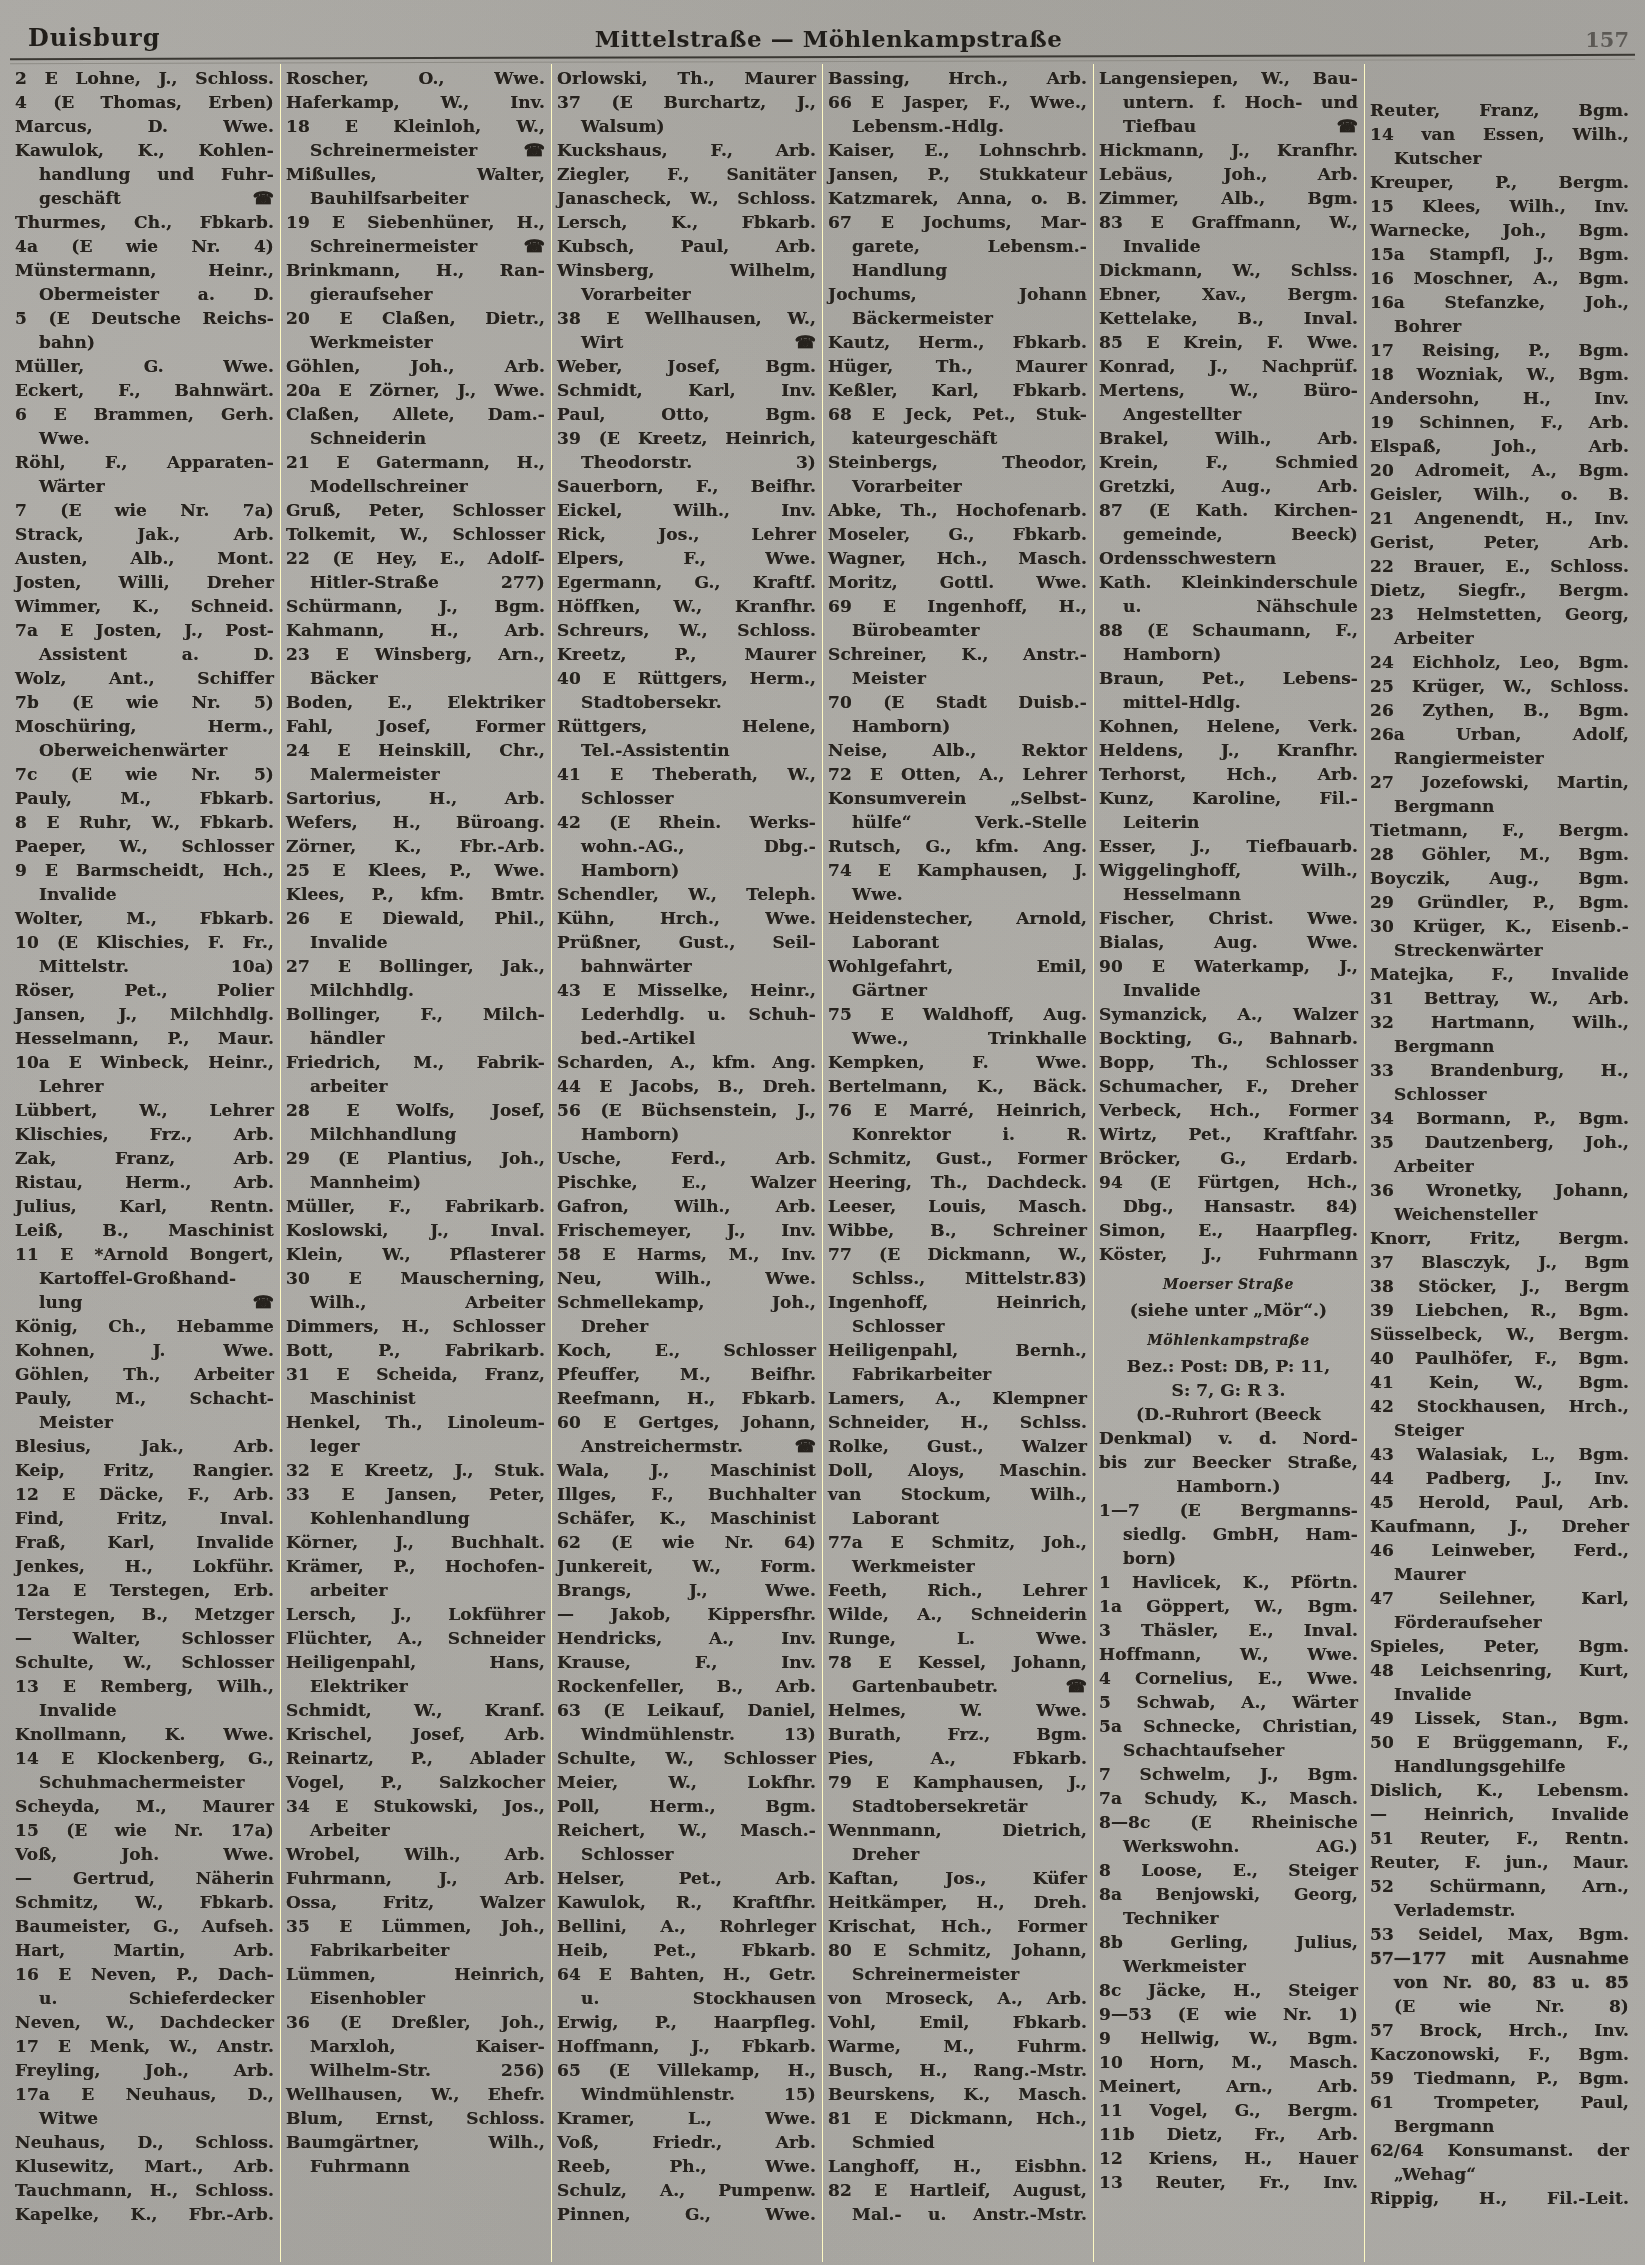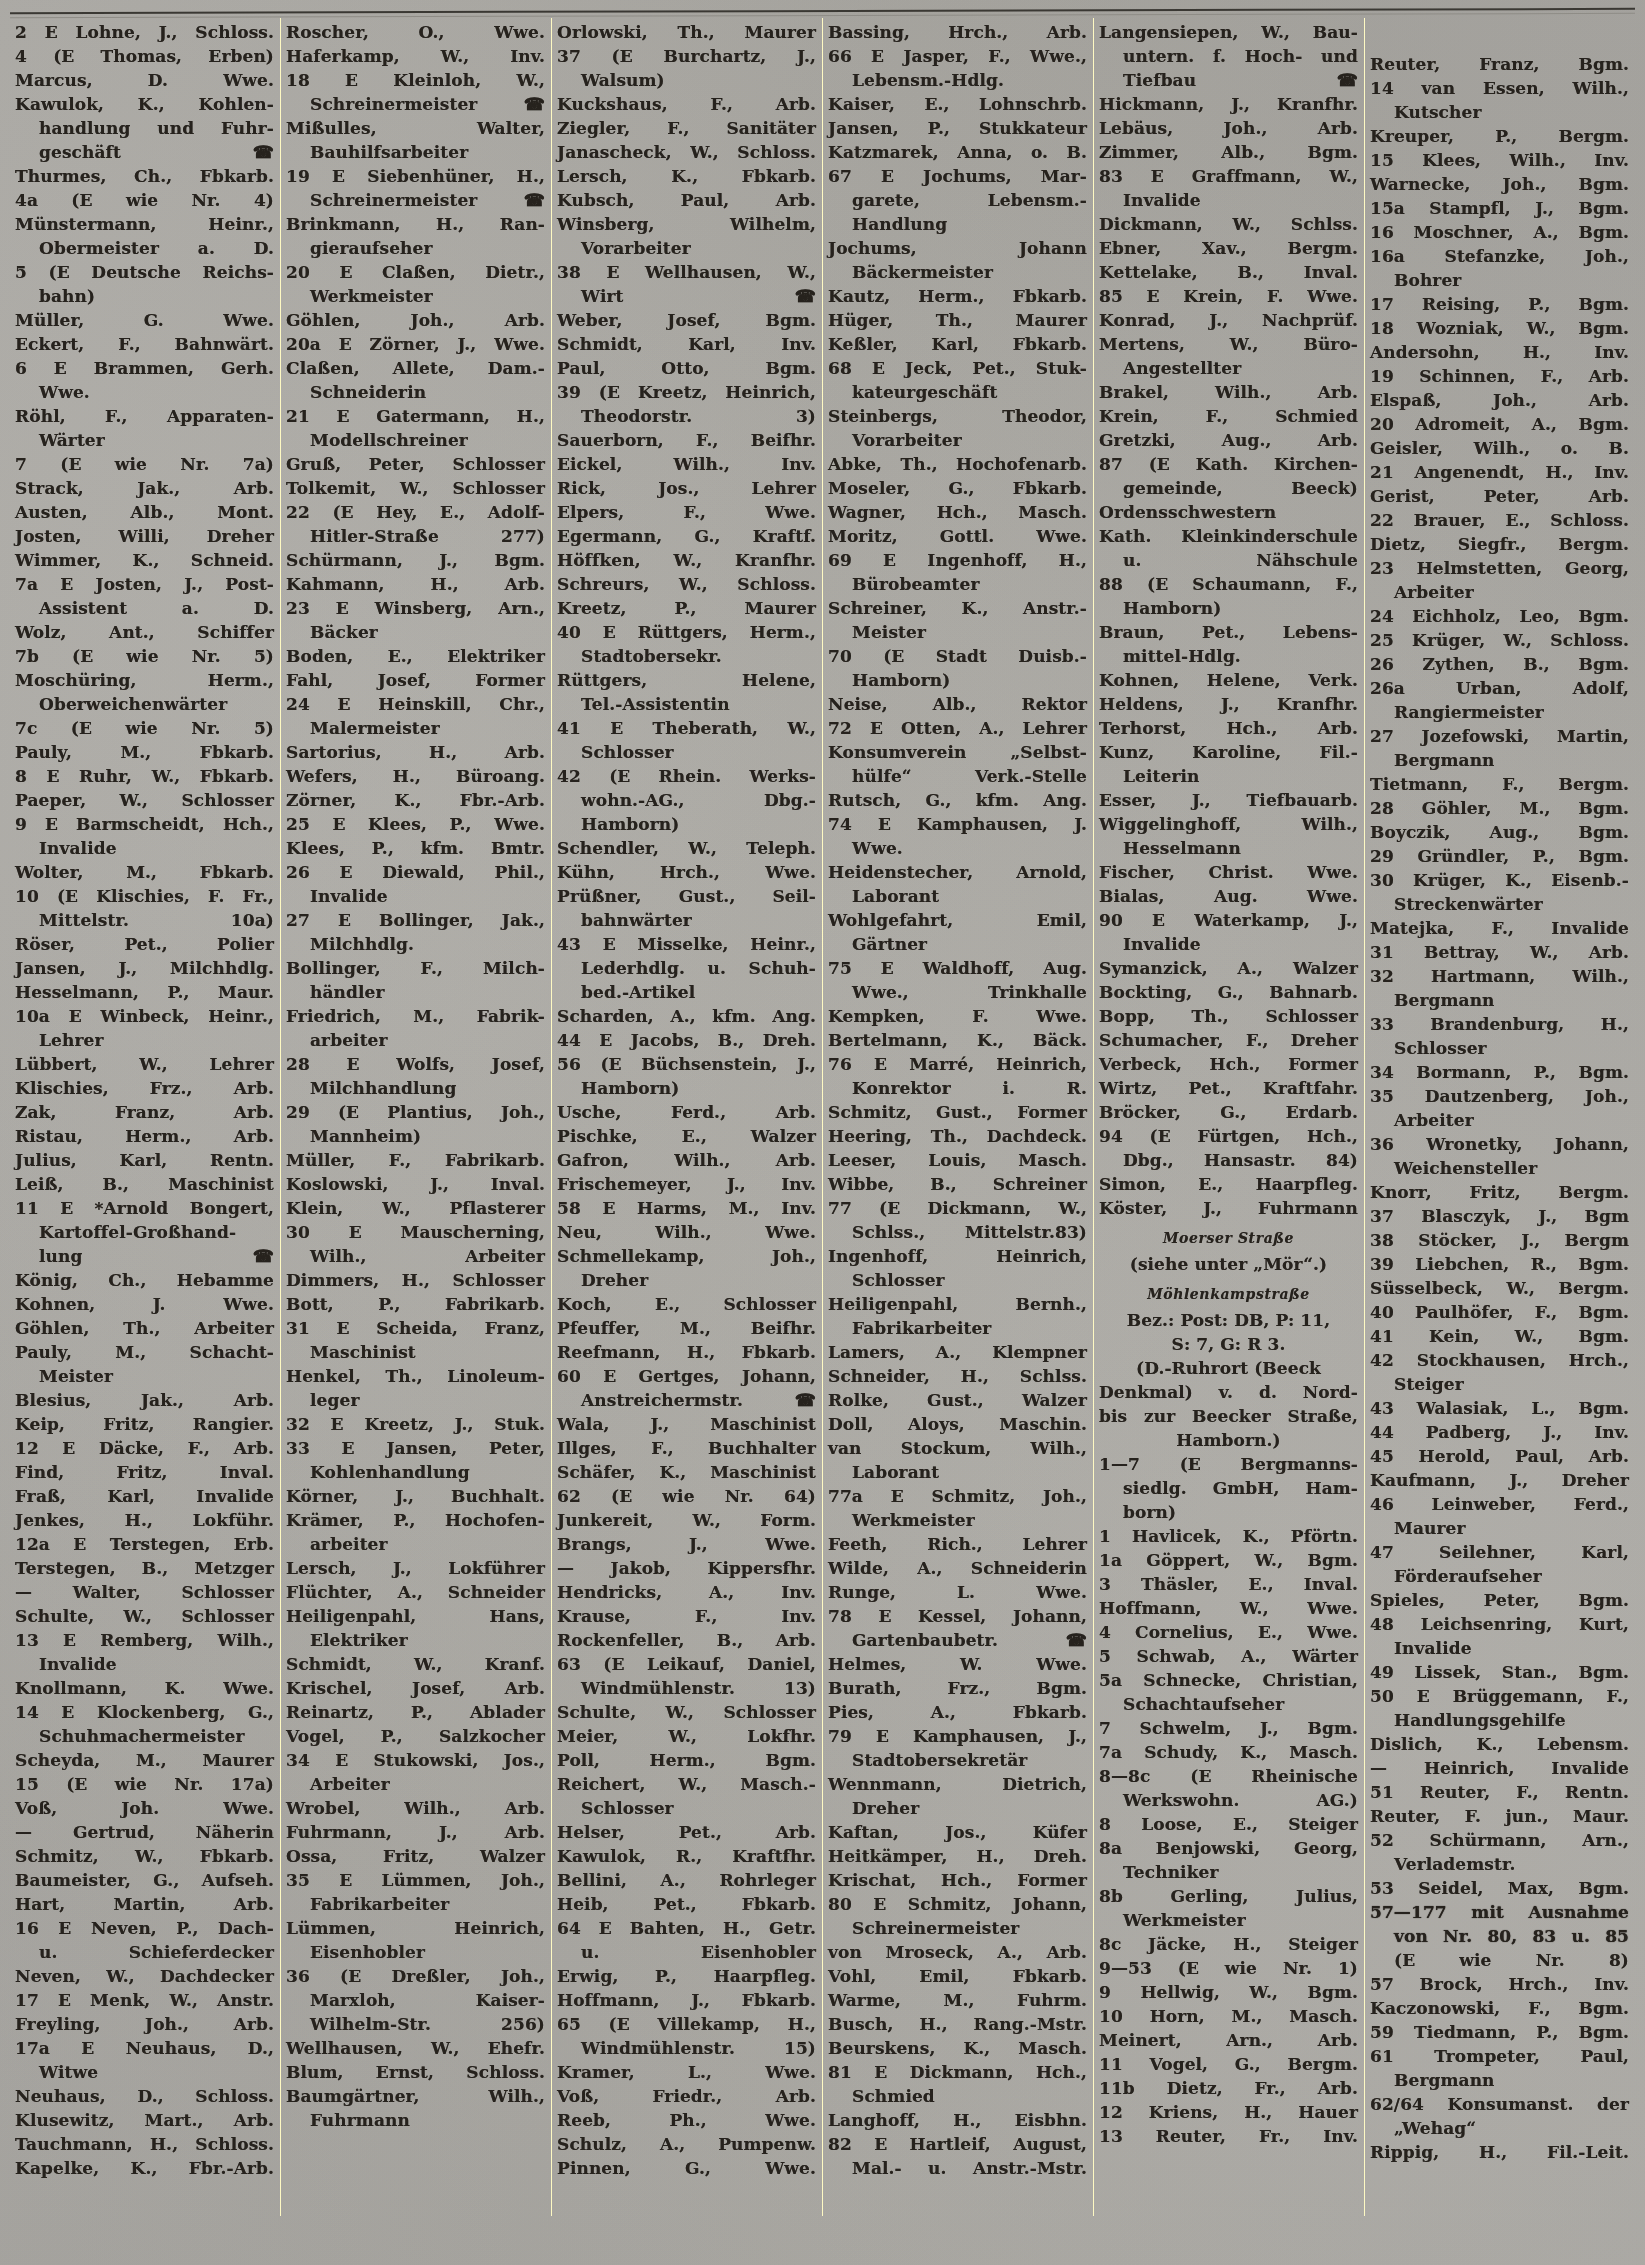--- a/index.html
+++ b/index.html
@@ -51,20 +51,25 @@
     font-size:14px;letter-spacing:0.6px;
     padding:6px 0 2px 0;
     font-style:italic;
   }
   .line.bold{text-shadow:0 0 1px rgba(20,16,12,.9);}
 </style>
 </head>
 <body>
 
 <div class="page">
+  <div class="hdr">
+    <div class="left">Duisburg</div>
+    <div class="mid">Mittelstraße — Möhlenkampstraße</div>
+    <div class="right">157</div>
+  </div>
   <div class="hdr-rule"></div>
   <div class="cols">
     <div class="col">
         <div class="line">2 E Lohne, J., Schloss.</div>
         <div class="line">4 (E Thomas, Erben)</div>
         <div class="line">Marcus, D. Wwe.</div>
         <div class="line">Kawulok, K., Kohlen-</div>
         <div class="line indent">handlung und Fuhr-</div>
         <div class="line indent">geschäft ☎</div>
         <div class="line">Thurmes, Ch., Fbkarb.</div>
@@ -316,21 +321,21 @@
         <div class="line">Schulte, W., Schlosser</div>
         <div class="line">Meier, W., Lokfhr.</div>
         <div class="line">Poll, Herm., Bgm.</div>
         <div class="line">Reichert, W., Masch.-</div>
         <div class="line indent">Schlosser</div>
         <div class="line">Helser, Pet., Arb.</div>
         <div class="line">Kawulok, R., Kraftfhr.</div>
         <div class="line">Bellini, A., Rohrleger</div>
         <div class="line">Heib, Pet., Fbkarb.</div>
         <div class="line">64 E Bahten, H., Getr.</div>
-        <div class="line indent">u. Eisenhobler</div>
+        <div class="line indent">u. Stockhausen</div>
         <div class="line">Erwig, P., Haarpfleg.</div>
         <div class="line">Hoffmann, J., Fbkarb.</div>
         <div class="line">65 (E Villekamp, H.,</div>
         <div class="line indent">Windmühlenstr. 15)</div>
         <div class="line">Kramer, L., Wwe.</div>
         <div class="line">Voß, Friedr., Arb.</div>
         <div class="line">Reeb, Ph., Wwe.</div>
         <div class="line">Schulz, A., Pumpenw.</div>
         <div class="line">Pinnen, G., Wwe.</div>
       </div>

